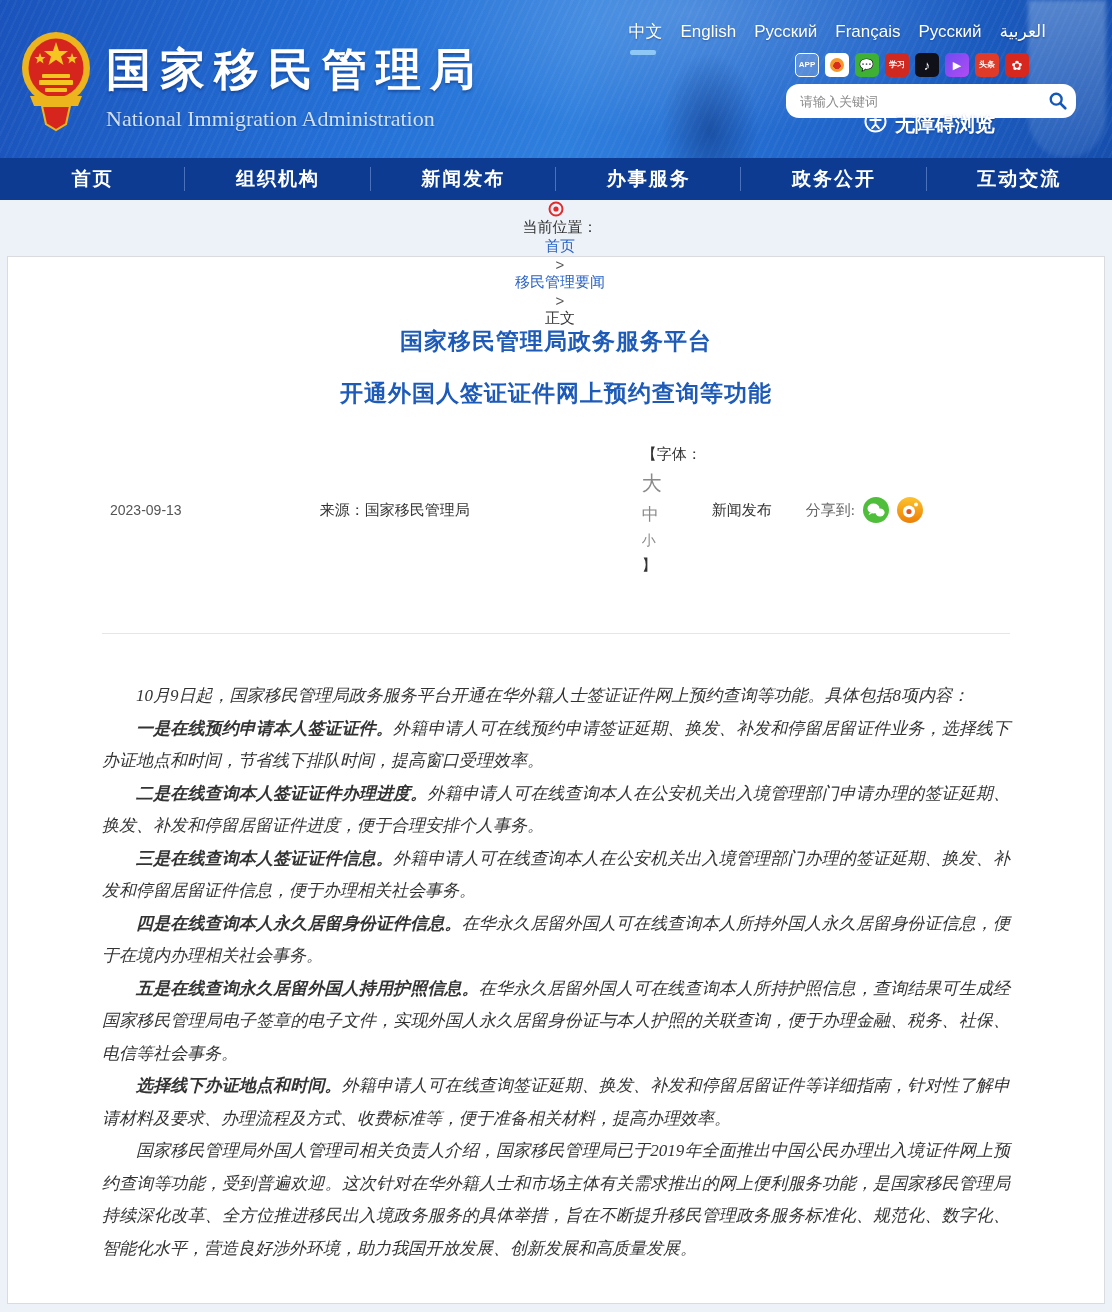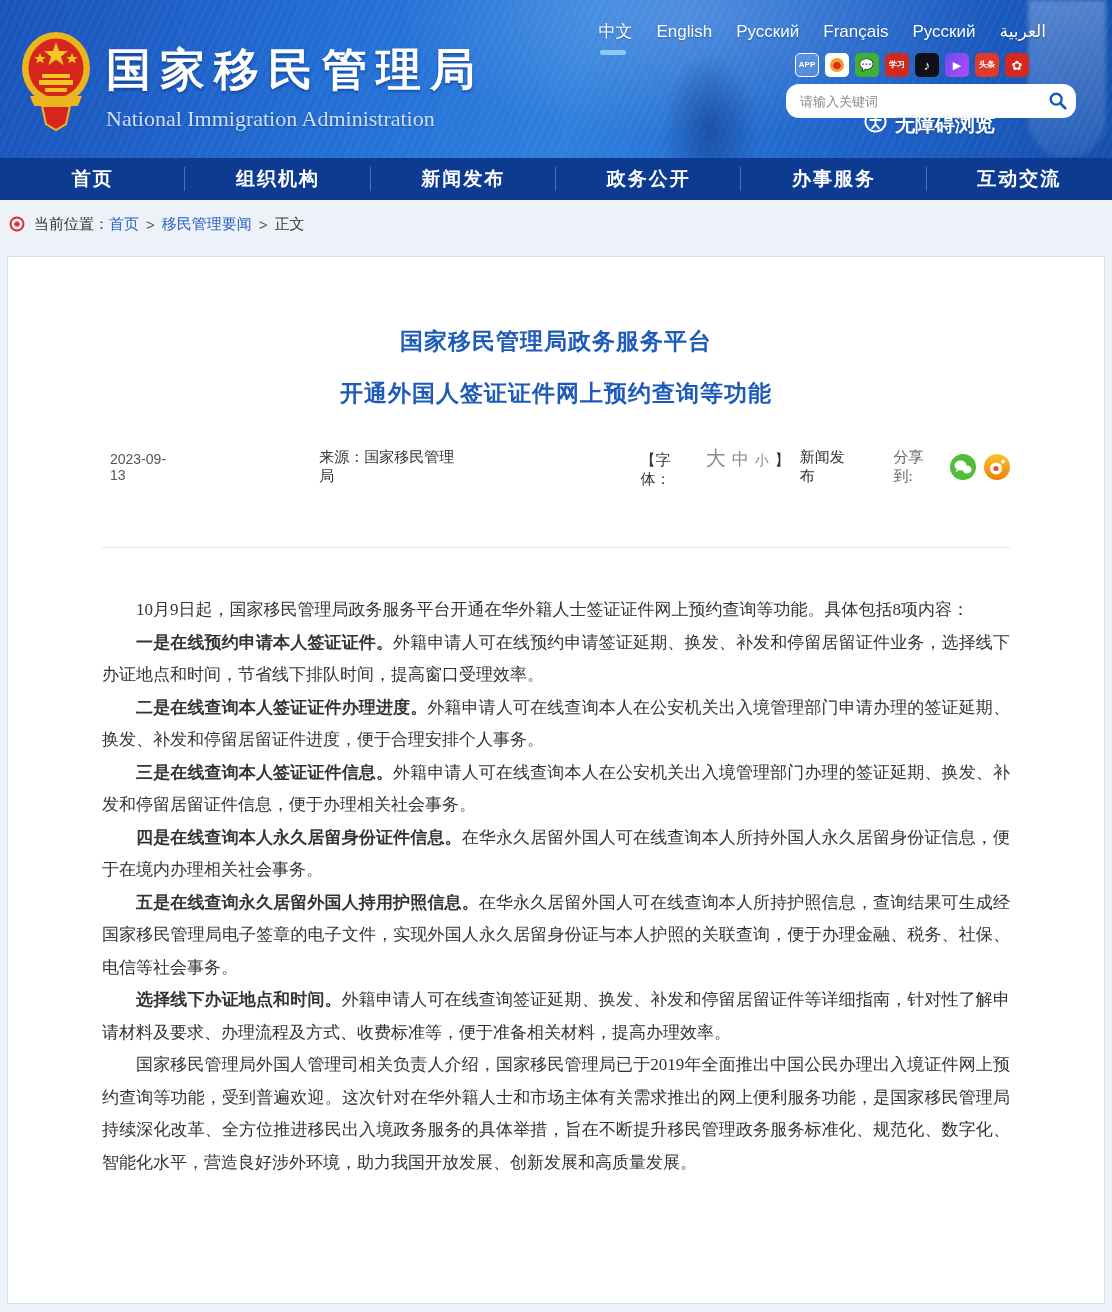--- a/index.html
+++ b/index.html
@@ -31,21 +31,21 @@
   .site-titles { position:absolute; left:106px; top:40px; }
   .site-title {
     color:#fff; font-size:45px; font-weight:bold; letter-spacing:9px;
     text-shadow:0 2px 3px rgba(0,30,90,.45);
   }
   .site-subtitle {
     margin-top:6px; color:#cfe0f6; font-size:22px;
     font-family:"Liberation Serif","DejaVu Serif",serif;
     text-shadow:0 1px 2px rgba(0,30,90,.4);
   }
-  .lang-bar { position:absolute; top:20px; right:66px; display:flex; gap:24px; align-items:center; }
+  .lang-bar { position:absolute; top:20px; right:66px; display:flex; gap:18px; align-items:center; }
   .lang {
     color:#fff; font-size:17px; text-decoration:none; cursor:pointer; position:relative;
     text-shadow:0 1px 2px rgba(0,30,90,.4); white-space:nowrap;
   }
   .lang.active::after {
     content:""; position:absolute; left:2px; bottom:-12px; width:26px; height:5px;
     background:#8ec8f7; border-radius:2px;
   }
   .social-bar { position:absolute; top:53px; right:83px; display:flex; gap:6px; }
   .social-icon {
@@ -81,51 +81,51 @@
     flex:1; display:flex; align-items:center; justify-content:center; position:relative;
     color:#fff; font-size:19px; font-weight:bold; letter-spacing:2px; cursor:pointer;
   }
   .nav-item:not(:last-child)::after {
     content:""; position:absolute; right:0; top:9px; width:1px; height:24px;
     background:rgba(150,180,235,.45);
   }
   
   .breadcrumb-bar {
     height:48px; background:#edf1f8; display:flex; align-items:center; padding-left:8px;
-    font-size:15px; color:#333;
+    font-size:15px; color:#333;flex-direction:column;
   }
   .breadcrumb-bar .pin { width:18px; height:18px; margin-right:8px; }
   .crumb-link { color:#2a63c8; text-decoration:none; cursor:pointer; }
   .crumb-sep { margin:0 7px; color:#555; }
   .crumb-current { color:#333; }
   
   .content-box {
     margin:8px 7px 0 7px; background:#fff; border:1px solid #d9dbde;
     height:1048px; padding:58px 94px 0 94px;
   }
   .article-title {
     text-align:center; color:#1e5ab8; font-weight:bold; font-size:23px; line-height:52px;
     letter-spacing:1px;
   }
   .meta-row {
     margin-top:26px; display:flex; align-items:center; font-size:15px; color:#333;
     font-family:"Liberation Serif","DejaVu Serif",serif;
   }
   .meta-date { color:#555; margin-left:8px; font-family:Liberation Sans, sans-serif; font-size:14px; }
   .meta-source { margin-left:138px; }
-  .meta-font { margin-left:172px; display:flex; align-items:baseline; gap:6px; }
+  .meta-font { margin-left:172px; display:flex; align-items:baseline; gap:6px;flex-direction:column; }
   .font-size-opt { color:#8a8a8a; cursor:pointer; }
   .fs-l { font-size:20px; } .fs-m { font-size:17px; } .fs-s { font-size:14px; }
   .meta-print { margin-left:10px; cursor:pointer; }
   .meta-share { margin-left:34px; display:flex; align-items:center; gap:8px; color:#666; }
   .share-circle { width:26px; height:26px; border-radius:50%; cursor:pointer; display:block; }
   .divider { margin-top:58px; border-top:1px solid #e6e6e6; }
   .article-body {
     margin-top:46px; font-family:"Liberation Serif","DejaVu Serif",serif;
-    font-size:17px; color:#333; line-height:32.5px; text-align:justify;
+    font-size:17px; color:#333; line-height:32.5px; text-align:justify;font-style:italic;
   }
   .para { text-indent:2em; }
   .para .lead { font-weight:bold; }
 </style>
 </head>
 <body>
 
 <header class="site-header">
   <div class="traveler-deco"></div>
   <div class="pillar-deco"></div>
@@ -191,22 +191,22 @@
       </svg>
     </span>
     <span>无障碍浏览</span>
   </div>
 </header>
 
 <nav class="main-nav">
   <div class="nav-item">首页</div>
   <div class="nav-item">组织机构</div>
   <div class="nav-item">新闻发布</div>
+  <div class="nav-item">办事服务</div>
   <div class="nav-item">政务公开</div>
-  <div class="nav-item">办事服务</div>
   <div class="nav-item">互动交流</div>
 </nav>
 
 <div class="breadcrumb-bar">
   <span class="pin">
     <svg viewBox="0 0 18 18" width="18" height="18">
       <circle cx="9" cy="9" r="6.5" fill="none" stroke="#e02c2c" stroke-width="2"></circle>
       <circle cx="9" cy="9" r="2.6" fill="#e02c2c"></circle>
     </svg>
   </span>

